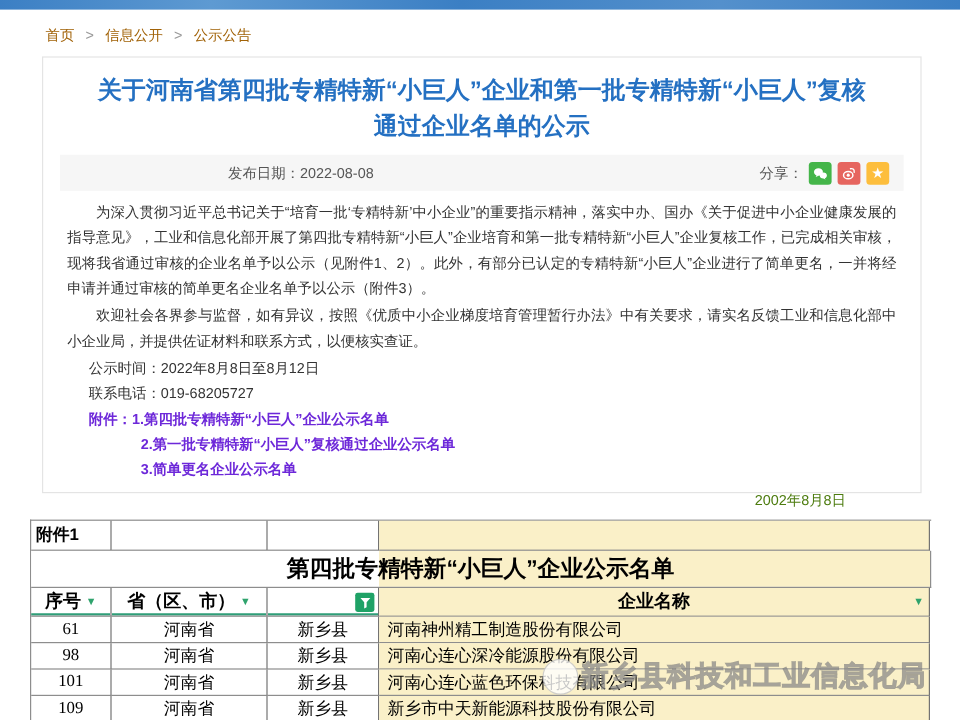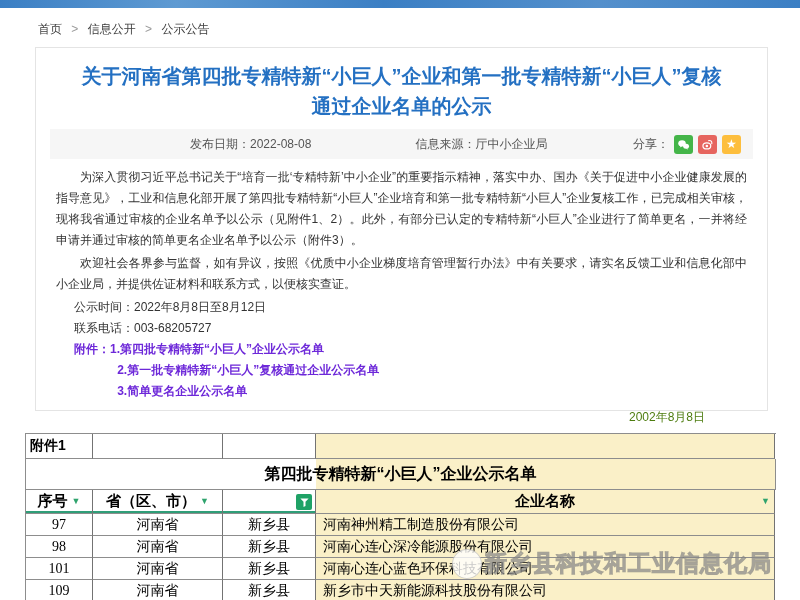--- a/index.html
+++ b/index.html
@@ -4,21 +4,21 @@
 <style>
   * { margin:0; padding:0; box-sizing:border-box; }
   html,body { width:800px; height:600px; overflow:hidden; background:#fff;
               font-family:"Liberation Sans", sans-serif; }
 
   .topbar { position:absolute; left:0; top:0; width:800px; height:8px;
             background:linear-gradient(90deg,#3b7fc4 0%,#5e9ad2 22%,#3b7fc4 48%,#5490cc 75%,#3b7fc4 100%); }
 
   .breadcrumb { position:absolute; left:38px; top:21px; font-size:12px; color:#7c7c7c; }
   .breadcrumb span.sep { margin:0 6px; color:#9a9a9a; }
-  .breadcrumb a { color:#404040; text-decoration:none; cursor:pointer; }
+  .breadcrumb a { color:#a16207; text-decoration:none; cursor:pointer; }
 
   .panel { position:absolute; left:35px; top:47px; width:733px; height:364px;
            background:#fff; border:1px solid #e4e4e4; }
 
   .article-title { margin:13px 38px 0; text-align:center; color:#2470c2;
                    font-size:20px; font-weight:bold; line-height:30px; }
 
   .meta { margin:8px 14px 0; height:30px; background:#f6f6f6; display:flex;
           align-items:center; font-size:12px; color:#555; padding:0 12px;gap:16px; }
   .meta .m-pub { margin-left:128px; }
@@ -49,21 +49,21 @@
            overflow:hidden; white-space:nowrap; }
   .yellow { background:#faf0c8; }
 
   .row-annex .scell { height:25px; }
   .row-annex .annex-cell { justify-content:flex-start; padding-left:4px;
         font-family:"Liberation Sans", sans-serif; font-weight:bold; font-size:14px; }
 
   .row-title { height:31px; border-right:1px solid #8d8d8d; border-bottom:1px solid #8d8d8d;
         background:linear-gradient(90deg,#fff 0 290px,#faf0c8 290px 100%);
         display:flex; align-items:center; justify-content:center;
-        font-family:"Liberation Sans", sans-serif; font-weight:bold; font-size:16px; }
+        font-family:"Liberation Sans", sans-serif; font-weight:bold; font-size:19px; }
 
   .row-head .scell { height:24px; font-weight:bold; font-size:15px; }
   .row-head .teal { box-shadow:inset 0 -2px 0 #2f9e78; }
   .dd-arrow { color:#2fa36d; font-size:9px; margin-left:4px; cursor:pointer; line-height:1; }
   .dd-abs { position:absolute; right:4px; top:7px; margin:0; }
   .filter-btn { position:absolute; right:3px; top:4px; width:16px; height:16px;
         background:#1fa266; border-radius:2px; display:flex; align-items:center;
         justify-content:center; cursor:pointer; }
 
   .row-data .scell { height:22px; font-size:14px; }
@@ -90,23 +90,20 @@
   <a>公示公告</a>
 </div>
 
 <div class="panel">
   <div class="article-title">关于河南省第四批专精特新“小巨人”企业和第一批专精特新“小巨人”复核通过企业名单的公示</div>
 
   <div class="meta">
     <span class="m-pub">
       <span>发布日期：</span><span>2022-08-08</span>
     </span>
-    <span class="m-src">
-      <span>信息来源：</span><span>厅中小企业局</span>
-    </span>
     <span class="m-share">
       <span>分享：</span>
       <span class="share-ic wechat">
         <svg width="13" height="13" viewBox="0 0 16 16">
           <ellipse cx="6.2" cy="6.6" rx="4.6" ry="3.9" fill="#fff"></ellipse>
           <path d="M4.5 9.5 L3.4 11.6 L6.4 10.3 Z" fill="#fff"></path>
           <ellipse cx="11.2" cy="10.2" rx="3.6" ry="3.1" fill="#fff"></ellipse>
           <path d="M12.6 12.6 L13.6 14.3 L11 13.3 Z" fill="#fff"></path>
         </svg>
       </span>
@@ -120,21 +117,21 @@
       <span class="share-ic qzone">
         <span class="star">★</span>
       </span>
     </span>
   </div>
 
   <div class="content">
     <p class="para">为深入贯彻习近平总书记关于“培育一批‘专精特新’中小企业”的重要指示精神，落实中办、国办《关于促进中小企业健康发展的指导意见》，工业和信息化部开展了第四批专精特新“小巨人”企业培育和第一批专精特新“小巨人”企业复核工作，已完成相关审核，现将我省通过审核的企业名单予以公示（见附件1、2）。此外，有部分已认定的专精特新“小巨人”企业进行了简单更名，一并将经申请并通过审核的简单更名企业名单予以公示（附件3）。</p>
     <p class="para">欢迎社会各界参与监督，如有异议，按照《优质中小企业梯度培育管理暂行办法》中有关要求，请实名反馈工业和信息化部中小企业局，并提供佐证材料和联系方式，以便核实查证。</p>
     <p class="line">公示时间：2022年8月8日至8月12日</p>
-    <p class="line">联系电话：003-68205727</p>
+    <p class="line">联系电话：019-68205727</p>
     <div class="attach">
       <p class="a-first">
         <span>附件：</span><span>1.第四批专精特新“小巨人”企业公示名单</span>
       </p>
       <p class="a-next">2.第一批专精特新“小巨人”复核通过企业公示名单</p>
       <p class="a-next">3.简单更名企业公示名单</p>
     </div>
     <div class="doc-date">2002年8月8日</div>
   </div>
 </div>
@@ -166,21 +163,21 @@
         </svg>
       </span>
     </div>
     <div class="scell yellow">
       <span>企业名称</span>
       <span class="dd-arrow dd-abs">▼</span>
     </div>
   </div>
 
   <div class="srow row-data">
-    <div class="scell">97</div>
+    <div class="scell">61</div>
     <div class="scell">河南省</div>
     <div class="scell">新乡县</div>
     <div class="scell yellow company">河南神州精工制造股份有限公司</div>
   </div>
   <div class="srow row-data">
     <div class="scell">98</div>
     <div class="scell">河南省</div>
     <div class="scell">新乡县</div>
     <div class="scell yellow company">河南心连心深冷能源股份有限公司</div>
   </div>

